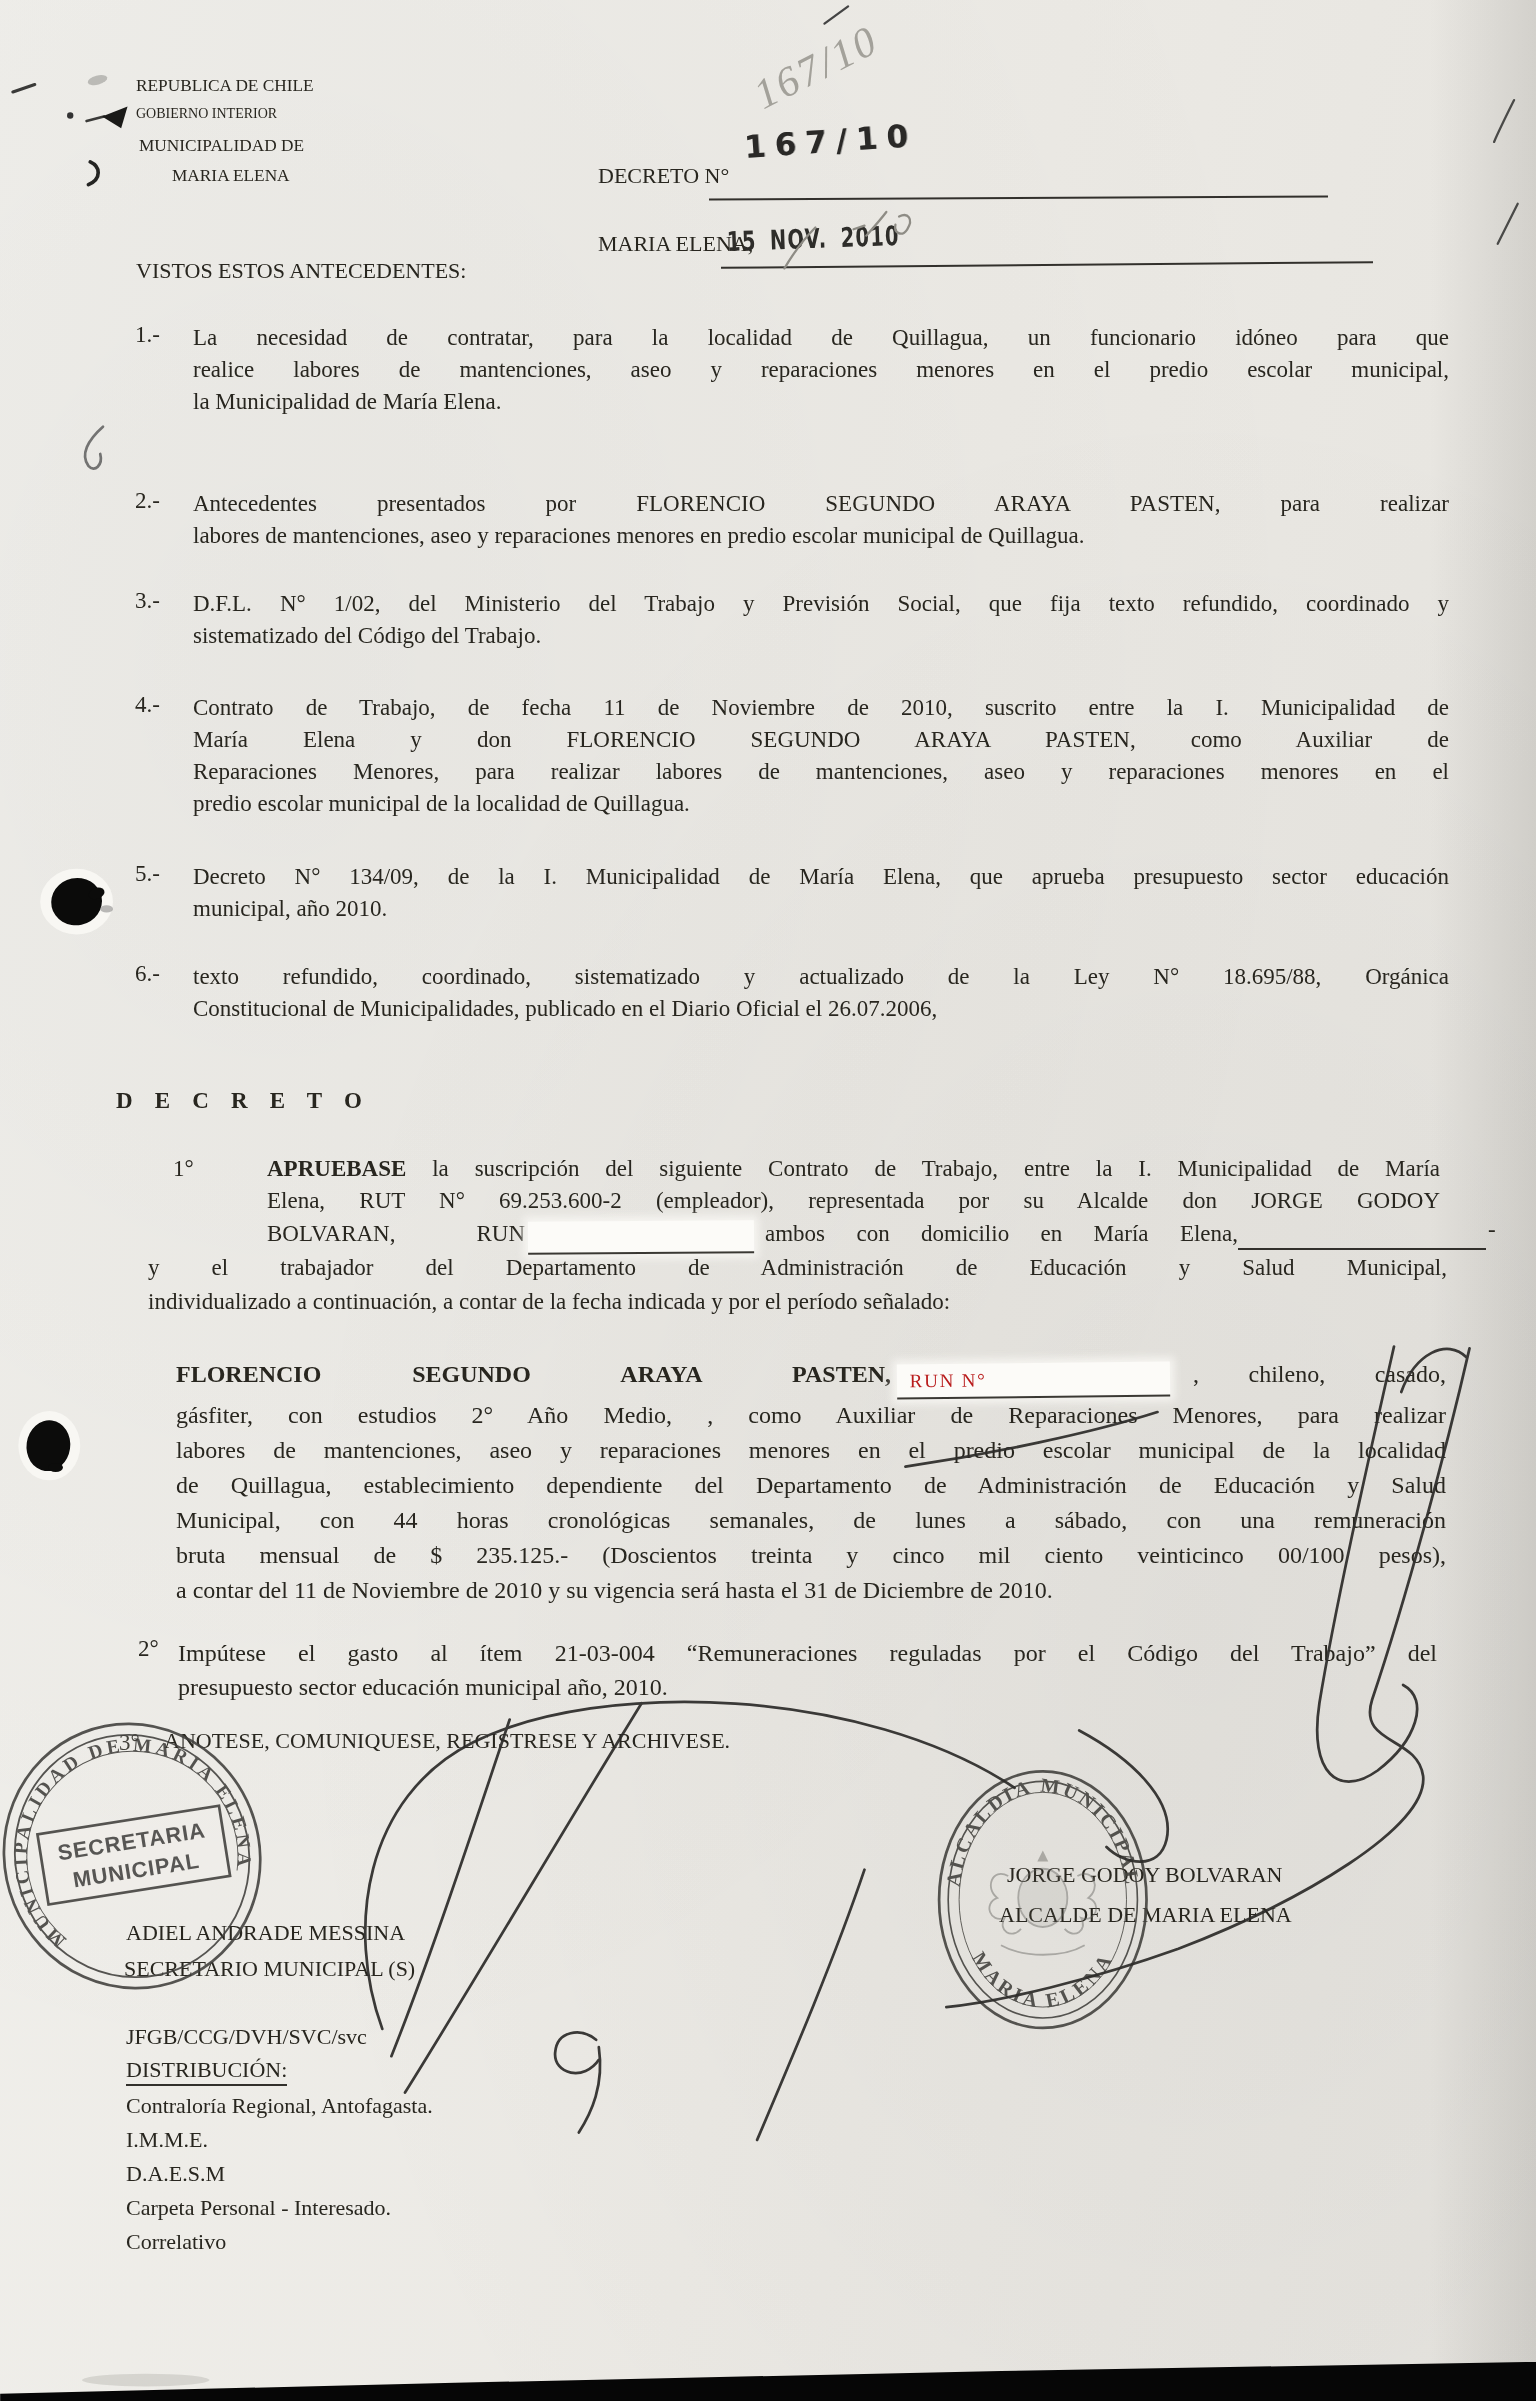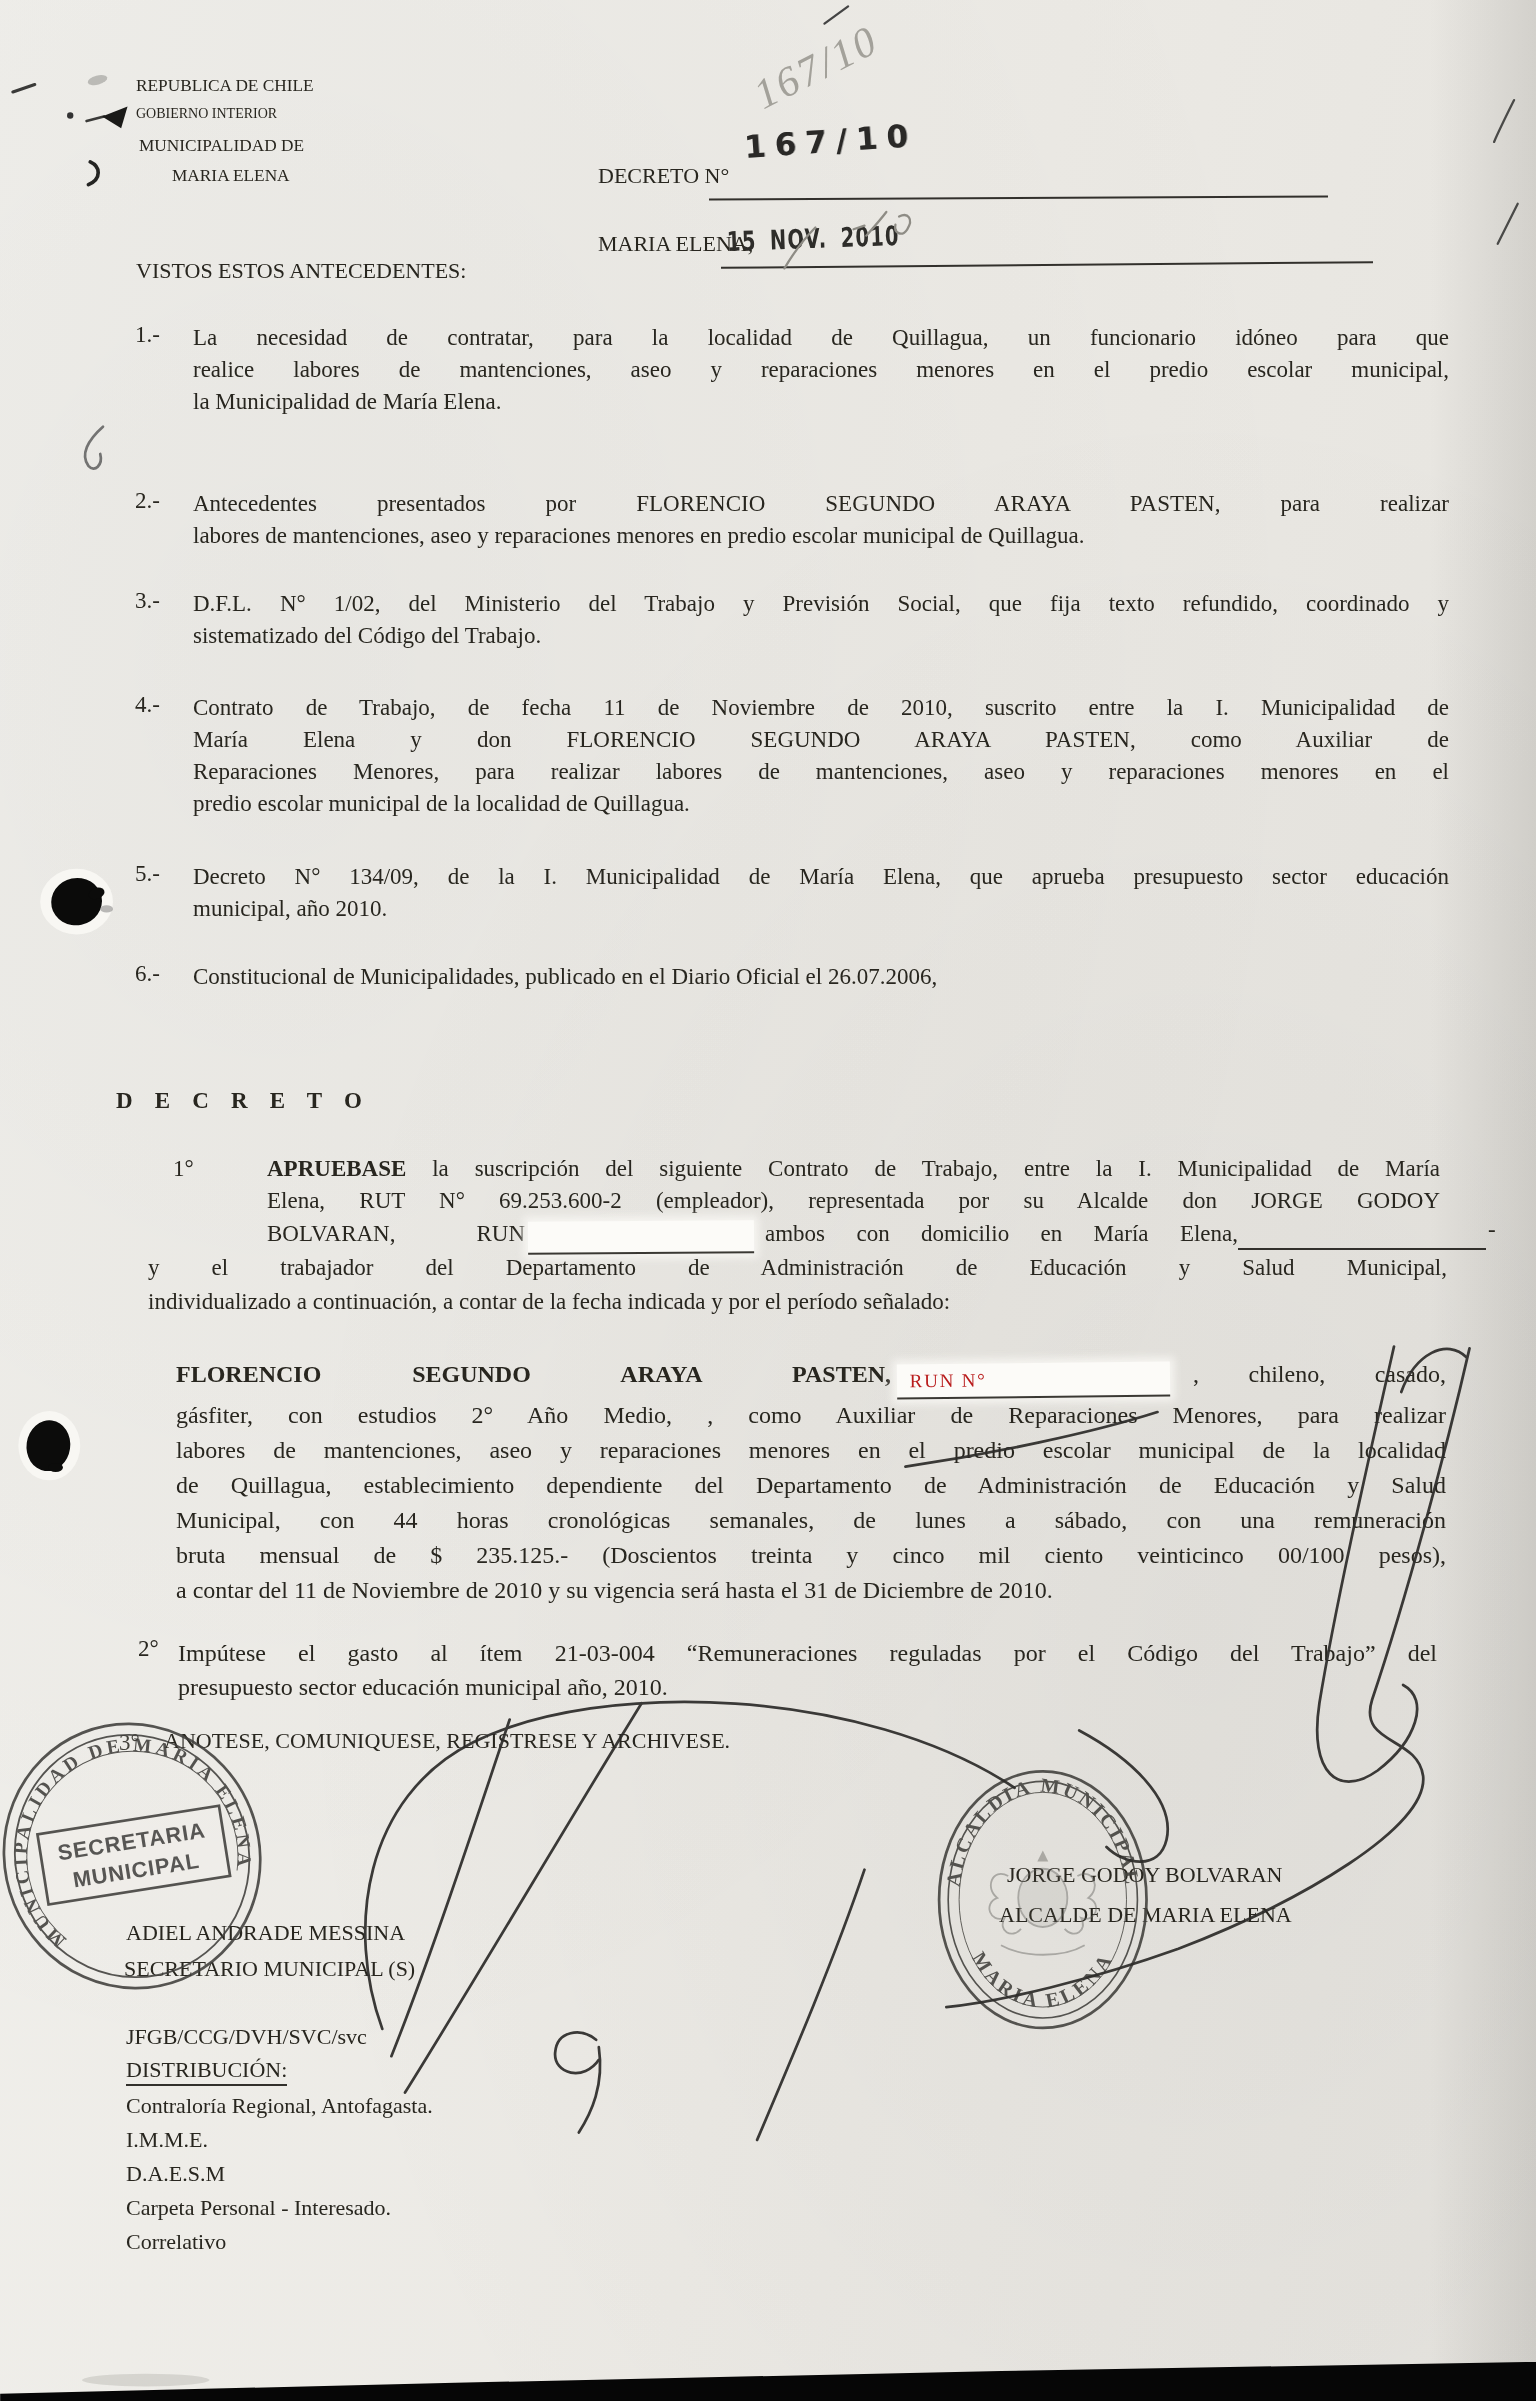--- a/index.html
+++ b/index.html
@@ -92,20 +92,21 @@
   <div class="abs" style="left:135px;top:861px;width:1315px;">
     <span class="abs num" style="left:0;top:0;">5.-</span>
     <div class="lh35" style="margin-left:58px;width:1256px;">
         <div class="tline">Decreto N° 134/09, de la I. Municipalidad de María Elena, que aprueba presupuesto sector educación</div>
         <div class="tline tlast">municipal, año 2010.</div>
       </div>
   </div>
   <div class="abs" style="left:135px;top:961px;width:1315px;">
     <span class="abs num" style="left:0;top:0;">6.-</span>
     <div class="lh35" style="margin-left:58px;width:1256px;">
+        <div class="tline">texto refundido, coordinado, sistematizado y actualizado de la Ley N° 18.695/88, Orgánica</div>
         <div class="tline tlast">Constitucional de Municipalidades, publicado en el Diario Oficial el 26.07.2006,</div>
       </div>
   </div>
 
   <div class="abs bold" style="left:116px;top:1088px;font-size:23px;letter-spacing:8.2px;">D E C R E T O</div>
 
   <span class="abs num" style="left:173px;top:1156px;">1°</span>
   <div class="abs jl" style="left:267px;top:1156px;width:1173px;font-size:23px;"><span class="bold">APRUEBASE</span><span> la suscripción del siguiente Contrato de Trabajo, entre la I. Municipalidad de María</span></div>
   <div class="abs jl" style="left:267px;top:1188px;width:1173px;font-size:23px;">Elena, RUT N° 69.253.600-2 (empleador), representada por su Alcalde don JORGE GODOY</div>
   <div class="row" style="left:267px;top:1221px;width:1228px;height:36px;font-size:23px;">

